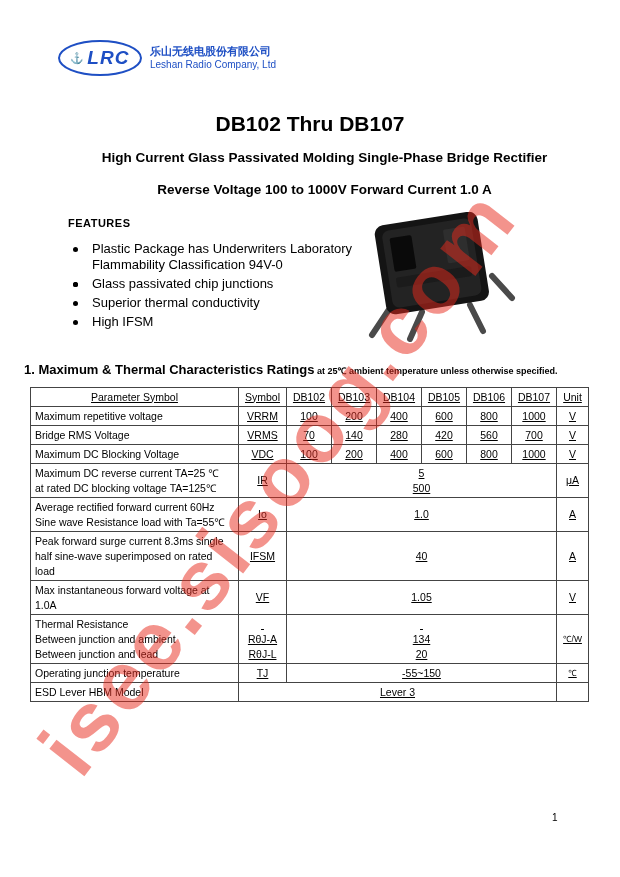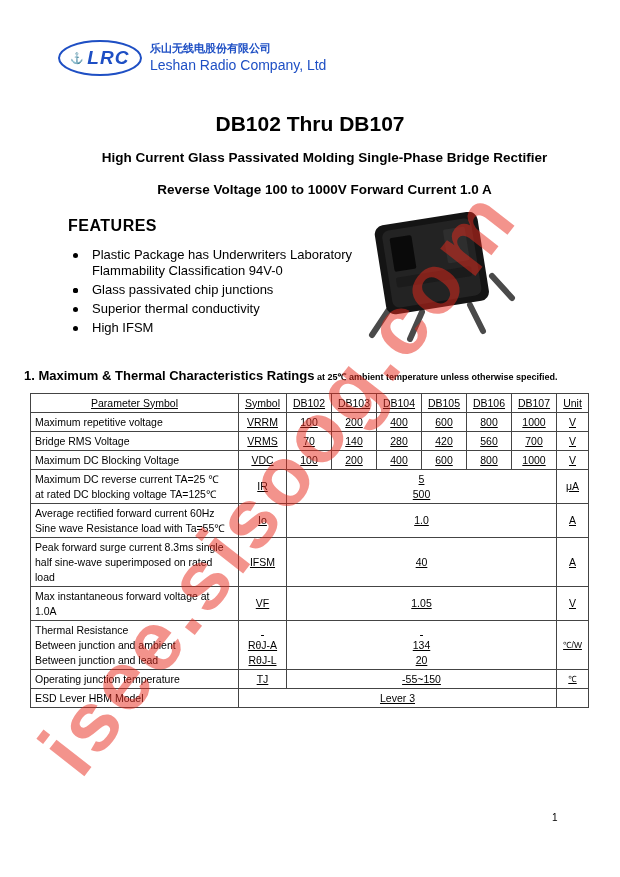--- a/index.html
+++ b/index.html
@@ -16,27 +16,27 @@
   }
   
   .logo-row{display:flex;align-items:center;gap:8px;margin:40px 0 0 58px;}
   .logo-oval{
     display:flex;align-items:center;justify-content:center;gap:3px;
     width:80px;height:32px;border:2px solid #1e4fc4;border-radius:50%;
   }
   .anchor{font-size:11px;color:#1e4fc4;line-height:1;}
   .lrc{font-size:19px;font-weight:bold;font-style:italic;color:#1e4fc4;letter-spacing:1px;}
   .company .cn{font-size:11px;font-weight:bold;color:#1e4fc4;line-height:1.2;}
-  .company .en{font-size:14px;color:#1e4fc4;line-height:1.3;}
+  .company .en{font-size:10px;color:#1e4fc4;line-height:1.3;}
   
   .doc-title{margin:36px 0 0 0;text-align:center;font-size:21px;font-weight:bold;}
   .doc-sub{margin:14px 0 0 0;text-align:center;font-size:13.5px;font-weight:bold;padding-left:29px;}
   .doc-sub2{margin:17px 0 0 0;}
   
-  .features-heading{margin:20px 0 0 68px;font-size:16px;font-weight:bold;letter-spacing:.5px;}
+  .features-heading{margin:20px 0 0 68px;font-size:11px;font-weight:bold;letter-spacing:.5px;}
   .features-list{list-style:none;margin:12px 0 0 70px;padding:0;width:300px;}
   .features-list li{
     position:relative;padding-left:22px;font-size:13px;line-height:16px;margin-bottom:3px;
   }
   .features-list li .dot{
     position:absolute;left:3px;top:5.5px;width:5px;height:5px;border-radius:50%;background:#000;
   }
   
   .product{position:absolute;left:352px;top:212px;}
   

